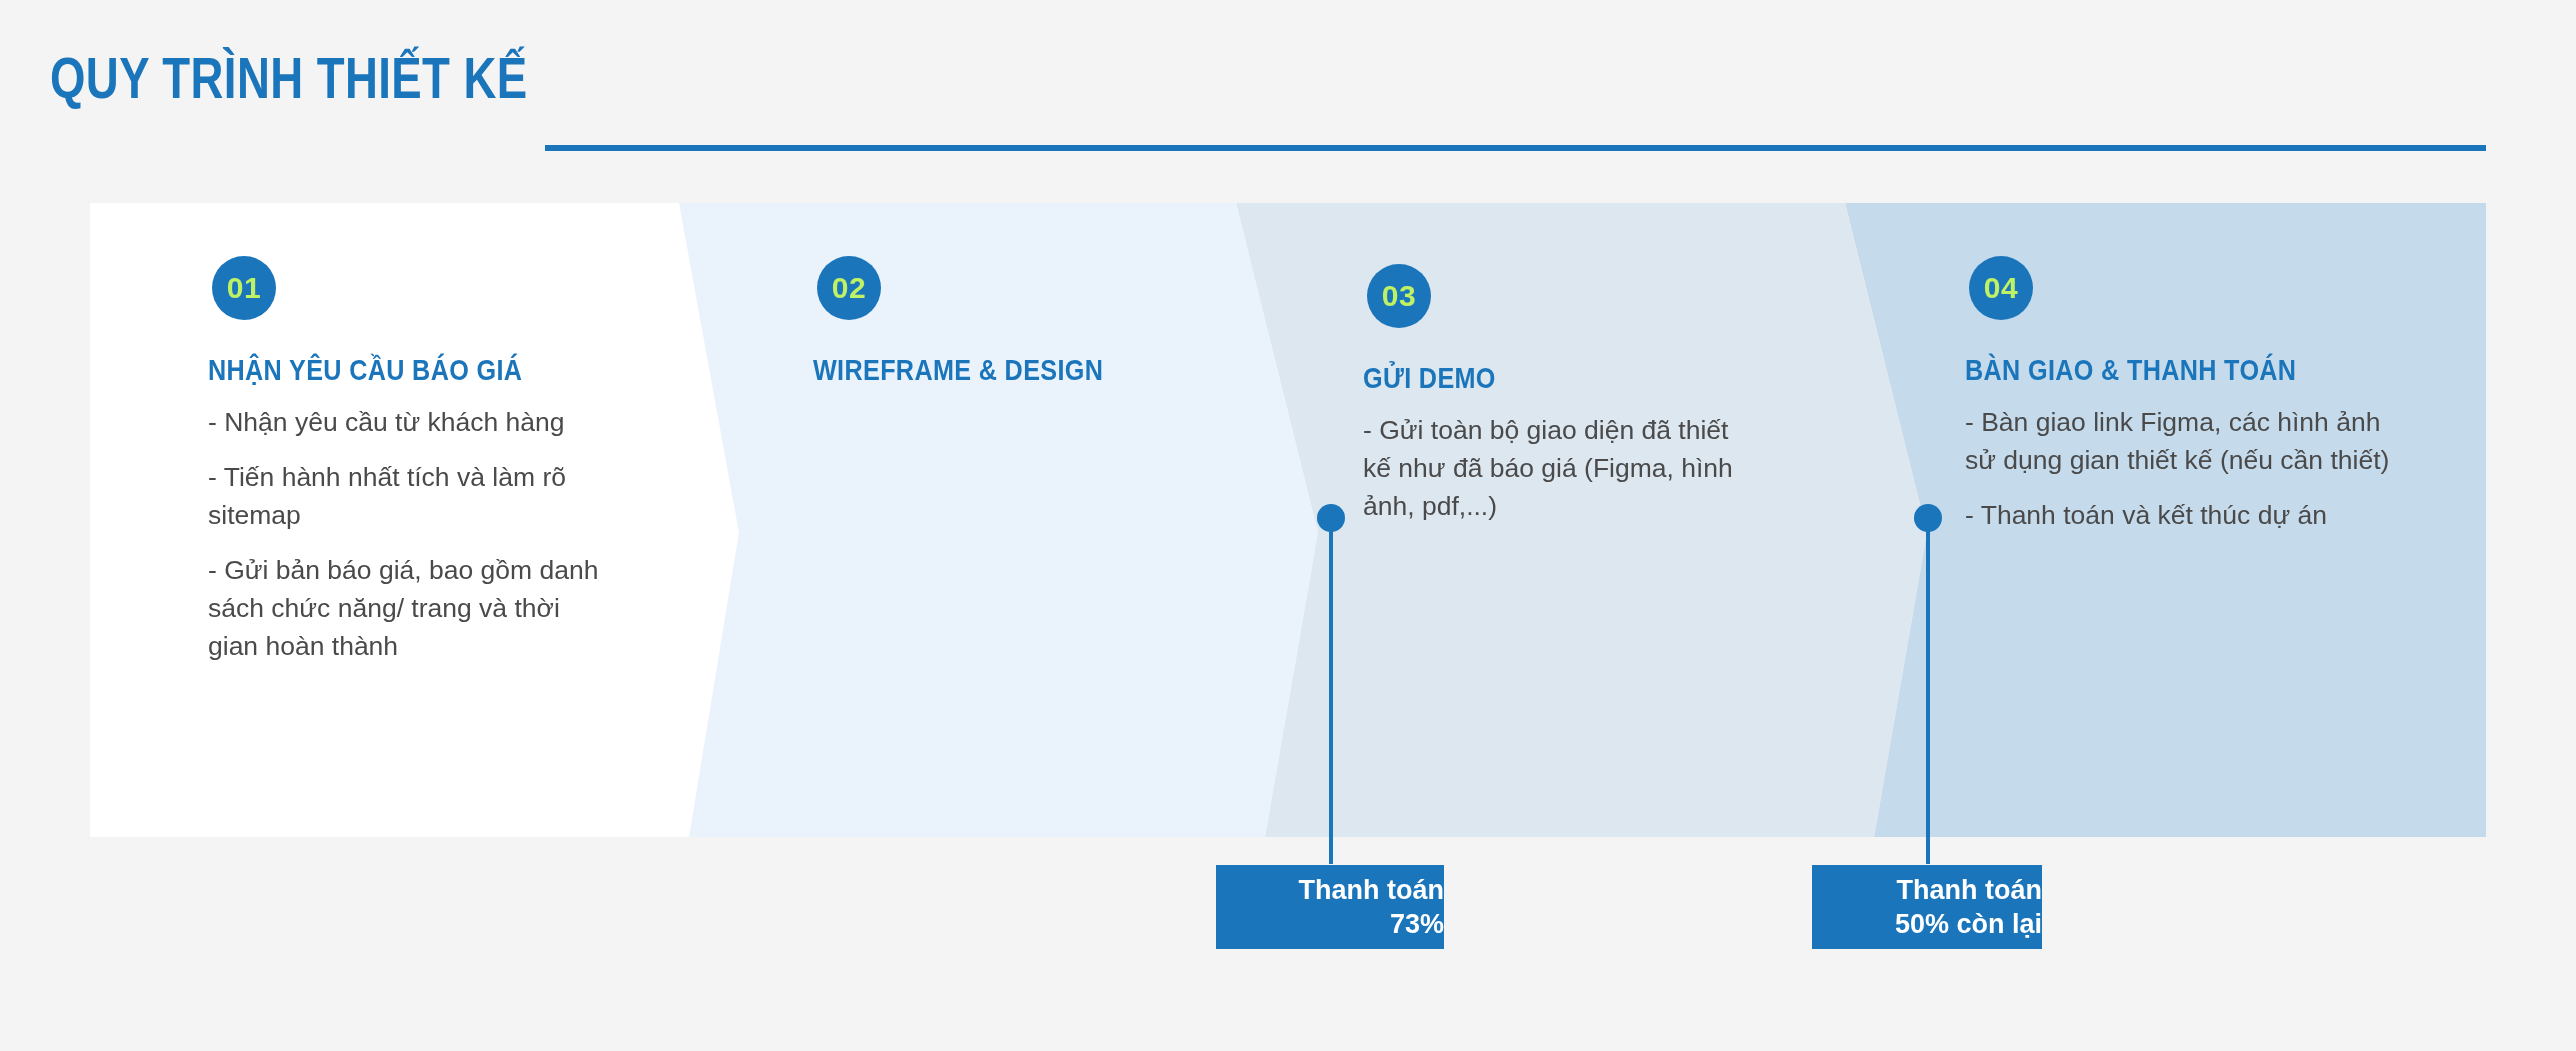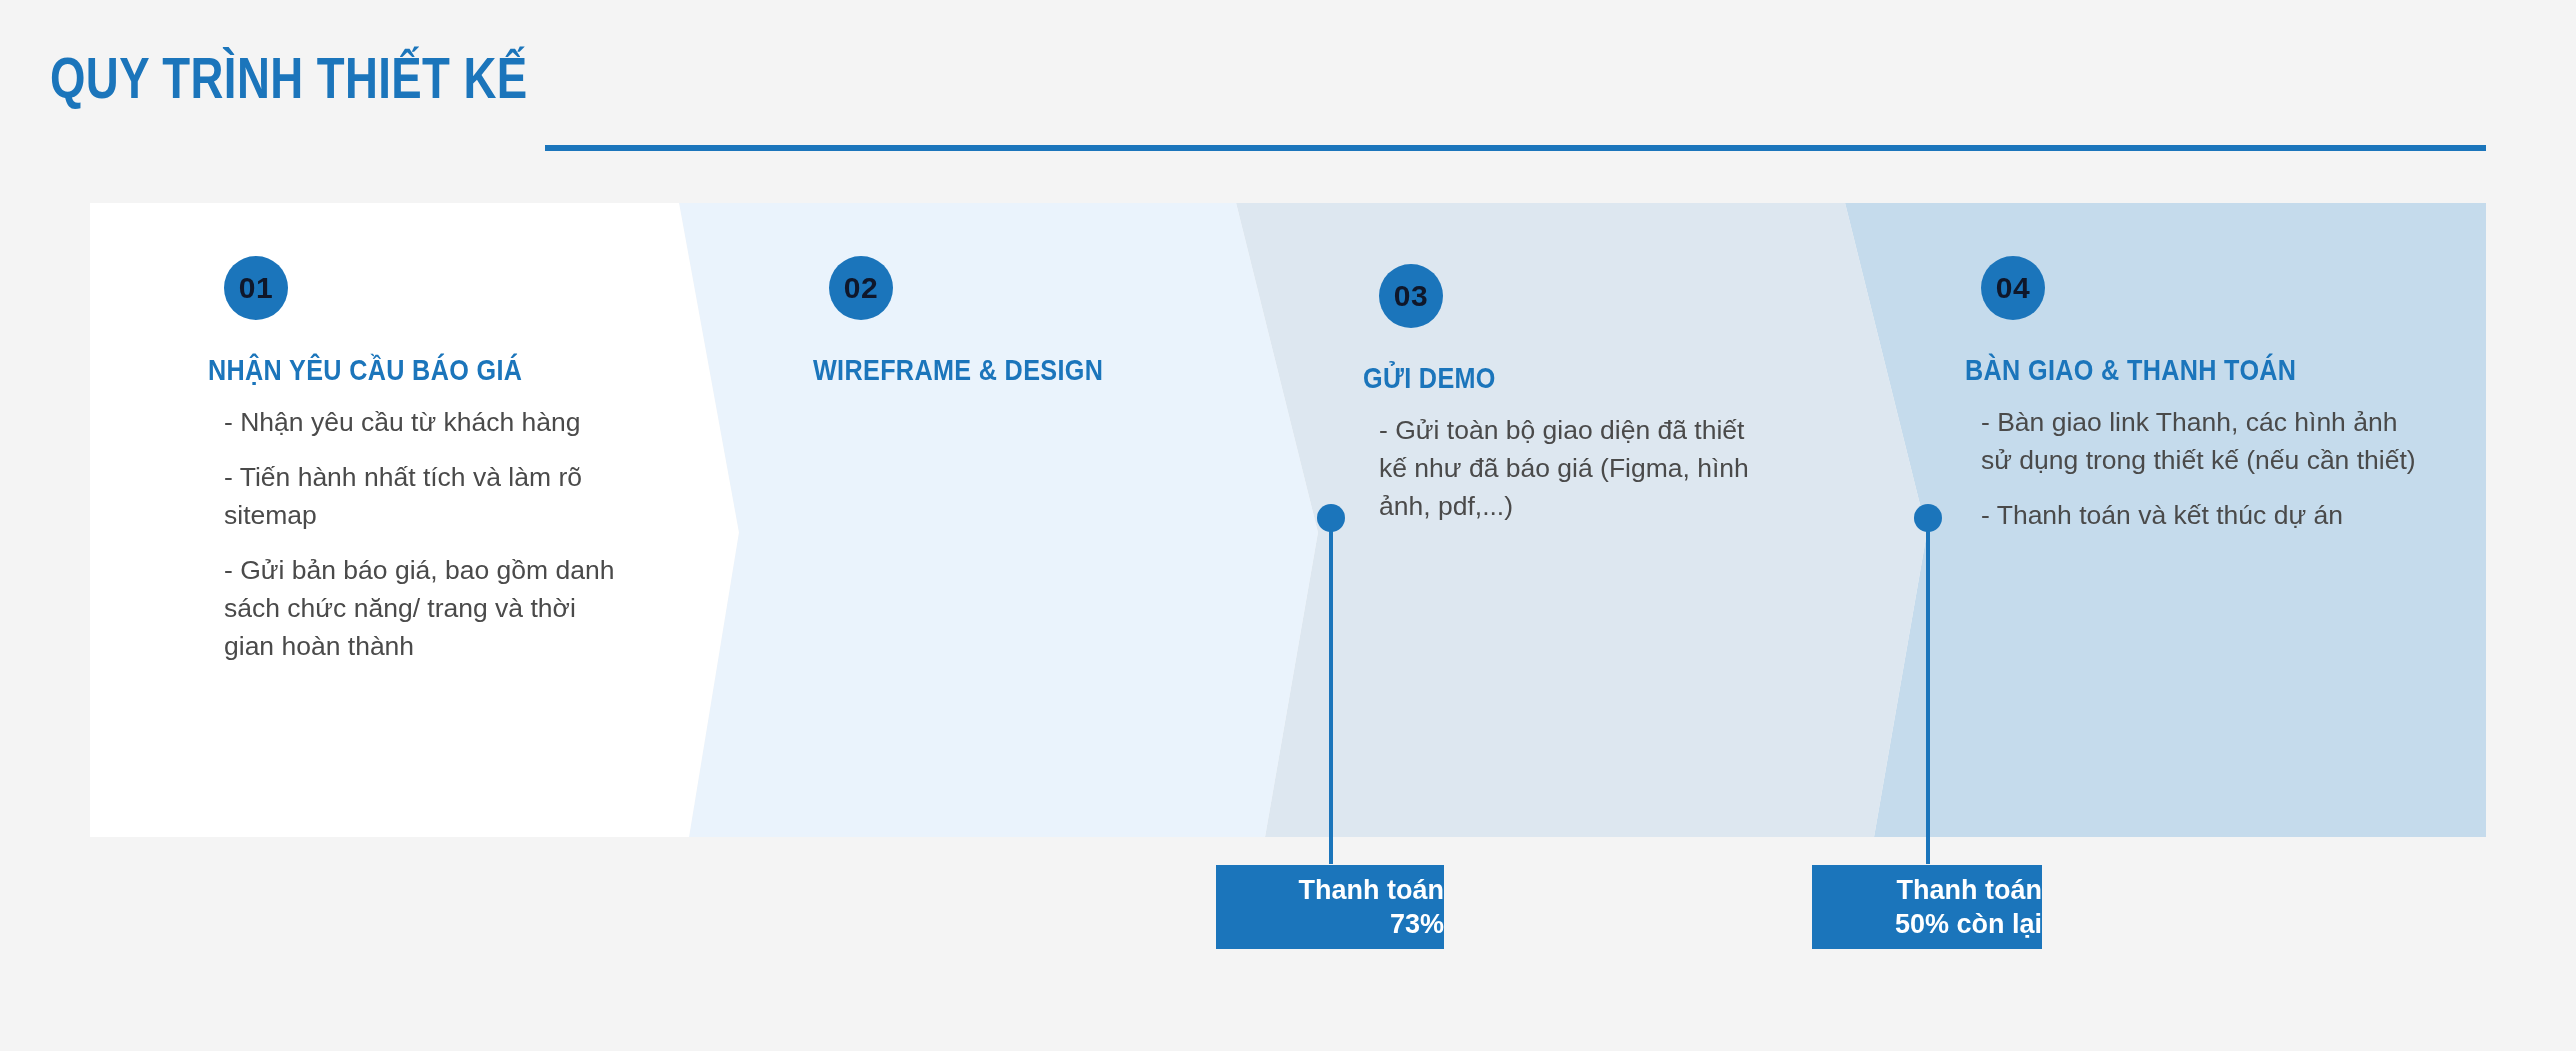--- a/index.html
+++ b/index.html
@@ -67,26 +67,26 @@
   .step-inner {
     position: absolute;
     top: 0;
     left: 0;
     width: 100%;
     height: 100%;
   }
   .step-badge {
     position: absolute;
     top: 53px;
-    left: 16px;
+    left: 4px;
     width: 64px;
     height: 64px;
     border-radius: 50%;
     background: #1b75bb;
-    color: #0f172a;
+    color: #bef264;
     font-family: "Liberation Sans Narrow", "Liberation Sans", sans-serif;
     font-weight: bold;
     font-size: 30px;
     line-height: 64px;
     text-align: center;
     letter-spacing: 0.5px;
   }
   .step-heading {
     position: absolute;
     top: 150px;
@@ -97,21 +97,21 @@
     line-height: 34px;
     letter-spacing: 0.4px;
     color: #1b75bb;
     transform: scaleX(0.84);
     transform-origin: left top;
     white-space: nowrap;
   }
   .step-body {
     position: absolute;
     top: 200px;
-    left: 16px;
+    left: 0;
   }
   .step-bullet {
     color: #4a4a4a;
     font-size: 26.5px;
     line-height: 38px;
     margin-bottom: 17px;
   }
 
   
   .pay-marker-dot {
@@ -188,21 +188,21 @@
         <div class="step-bullet">- Gửi toàn bộ giao diện đã thiết kế như đã báo giá (Figma, hình ảnh, pdf,...)</div>
       </div>
     </div>
   </div>
 
   <div class="step-panel" style="left:1875px; width:439px;">
     <div class="step-inner">
       <div class="step-badge">04</div>
       <div class="step-heading">BÀN GIAO &amp; THANH TOÁN</div>
       <div class="step-body" style="width:439px;">
-        <div class="step-bullet">- Bàn giao link Thanh, các hình ảnh sử dụng trong thiết kế (nếu cần thiết)</div>
+        <div class="step-bullet">- Bàn giao link Figma, các hình ảnh sử dụng gian thiết kế (nếu cần thiết)</div>
         <div class="step-bullet">- Thanh toán và kết thúc dự án</div>
       </div>
     </div>
   </div>
 </div>
 
 <div>
   <div class="pay-marker-dot" style="left:1317px; top:504px;"></div>
   <div class="pay-marker-line" style="left:1329px; top:518px; height:346px;"></div>
   <div class="pay-box" style="left:1216px; top:865px; width:228px; height:84px;">

